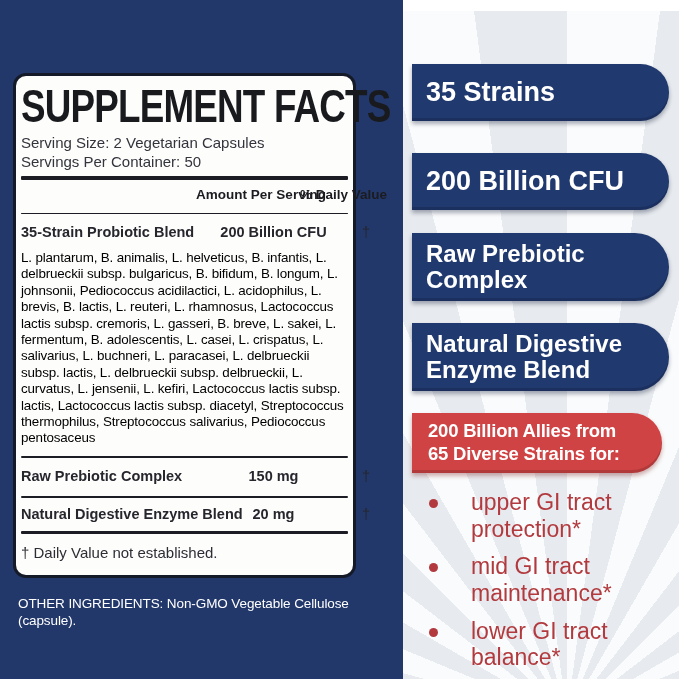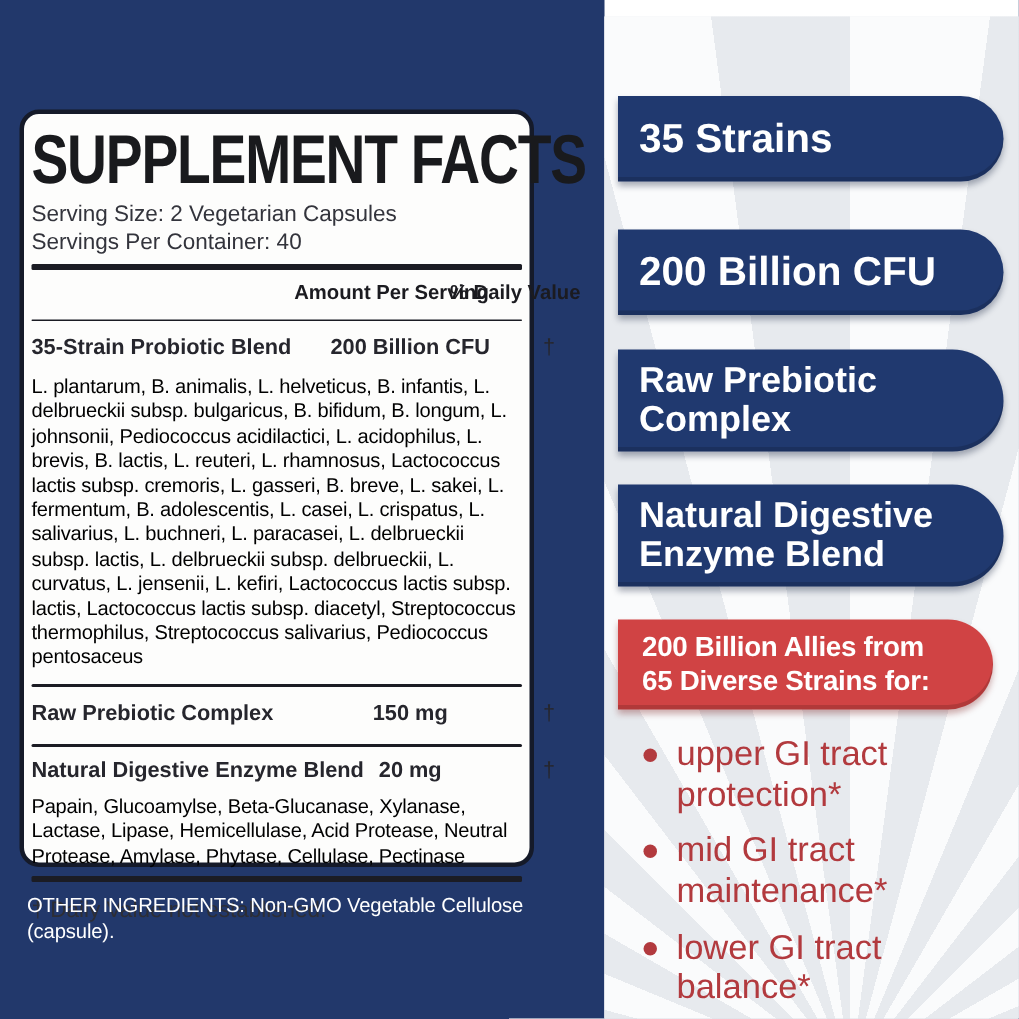--- a/index.html
+++ b/index.html
@@ -74,40 +74,40 @@
     font-size:18.5px;line-height:1.22;letter-spacing:-0.2px;
     border-radius:0 34px 34px 0;padding-left:16px;
     box-shadow:0 3px 4px rgba(120,25,25,0.35), inset 0 -3px 0 rgba(0,0,0,0.15);
   }
   .pill.red span{display:block;white-space:nowrap;}
   .bullets{
     list-style:none;position:absolute;left:26px;top:478px;margin:0;padding:0;
   }
   .bullets li{
     display:flex;align-items:flex-start;margin-bottom:11px;
-    color:#b23a3e;font-size:23px;line-height:1.16;
+    color:#b23a3e;font-size:23px;line-height:1.16;gap:20px;
   }
   .dot{
     flex:none;width:9px;height:9px;border-radius:50%;
     background:#b23a3e;margin:10px 13px 0 0;
   }
   .bullet-text{max-width:175px;}
 </style>
 </head>
 <body>
 
 <div class="stage">
 
   <div class="left-col">
 
     <section class="facts-panel">
       <h1 class="panel-title">SUPPLEMENT FACTS</h1>
 
       <div class="serv-line first">Serving Size: 2 Vegetarian Capsules</div>
-      <div class="serv-line">Servings Per Container: 40</div>
+      <div class="serv-line">Servings Per Container: 50</div>
 
       <div class="rule thick"></div>
 
       <div class="row head">
         <span class="c-amt">Amount Per Serving</span>
         <span class="c-dv">% Daily Value</span>
       </div>
 
       <div class="rule thin"></div>
 
@@ -128,21 +128,20 @@
       </div>
 
       <div class="rule thin"></div>
 
       <div class="row r2">
         <span class="c-name">Natural Digestive Enzyme Blend</span>
         <span class="c-amt">20 mg</span>
         <span class="c-dv">†</span>
       </div>
 
-      <p class="detail enzymes">Papain, Glucoamylse, Beta-Glucanase, Xylanase, Lactase, Lipase, Hemicellulase, Acid Protease, Neutral Protease, Amylase, Phytase, Cellulase, Pectinase</p>
 
       <div class="rule thick"></div>
 
       <div class="footnote">† Daily Value not established.</div>
     </section>
 
     <p class="other-ing"><span class="oi-label">OTHER INGREDIENTS:</span><span> Non-GMO Vegetable Cellulose (capsule).</span></p>
   </div>
 
   <div class="right-col">

